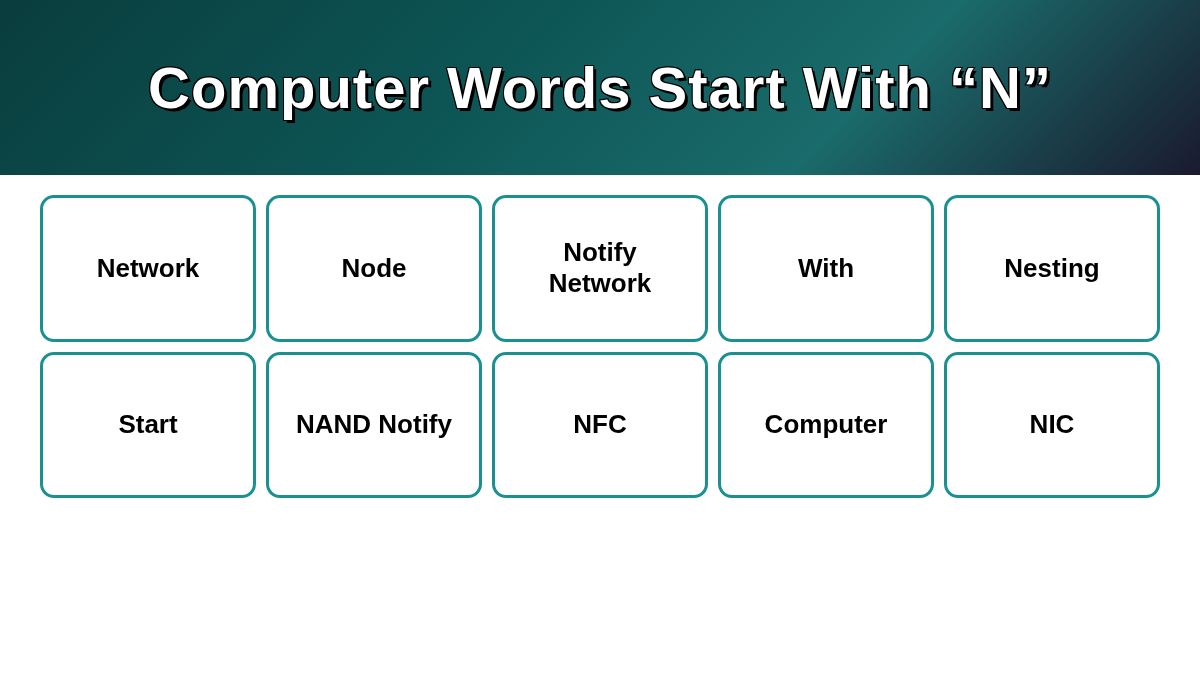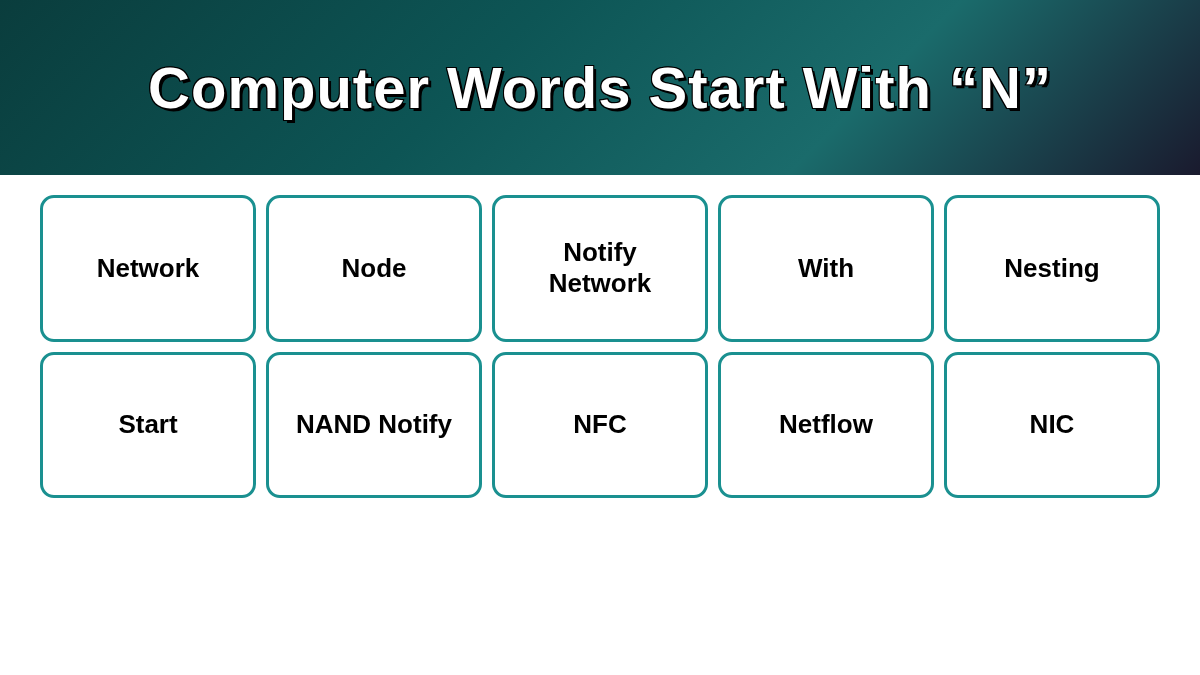--- a/index.html
+++ b/index.html
@@ -103,19 +103,19 @@
       <div class="card">
         <span class="card-label" style="white-space: pre-line;">Start</span>
       </div>
       <div class="card">
         <span class="card-label" style="white-space: pre-line;">NAND Notify</span>
       </div>
       <div class="card">
         <span class="card-label" style="white-space: pre-line;">NFC</span>
       </div>
       <div class="card">
-        <span class="card-label" style="white-space: pre-line;">Netflow</span>
+        <span class="card-label" style="white-space: pre-line;">Computer</span>
       </div>
       <div class="card">
         <span class="card-label" style="white-space: pre-line;">NIC</span>
       </div>
     </div>
 </div>
 
 </body></html>

